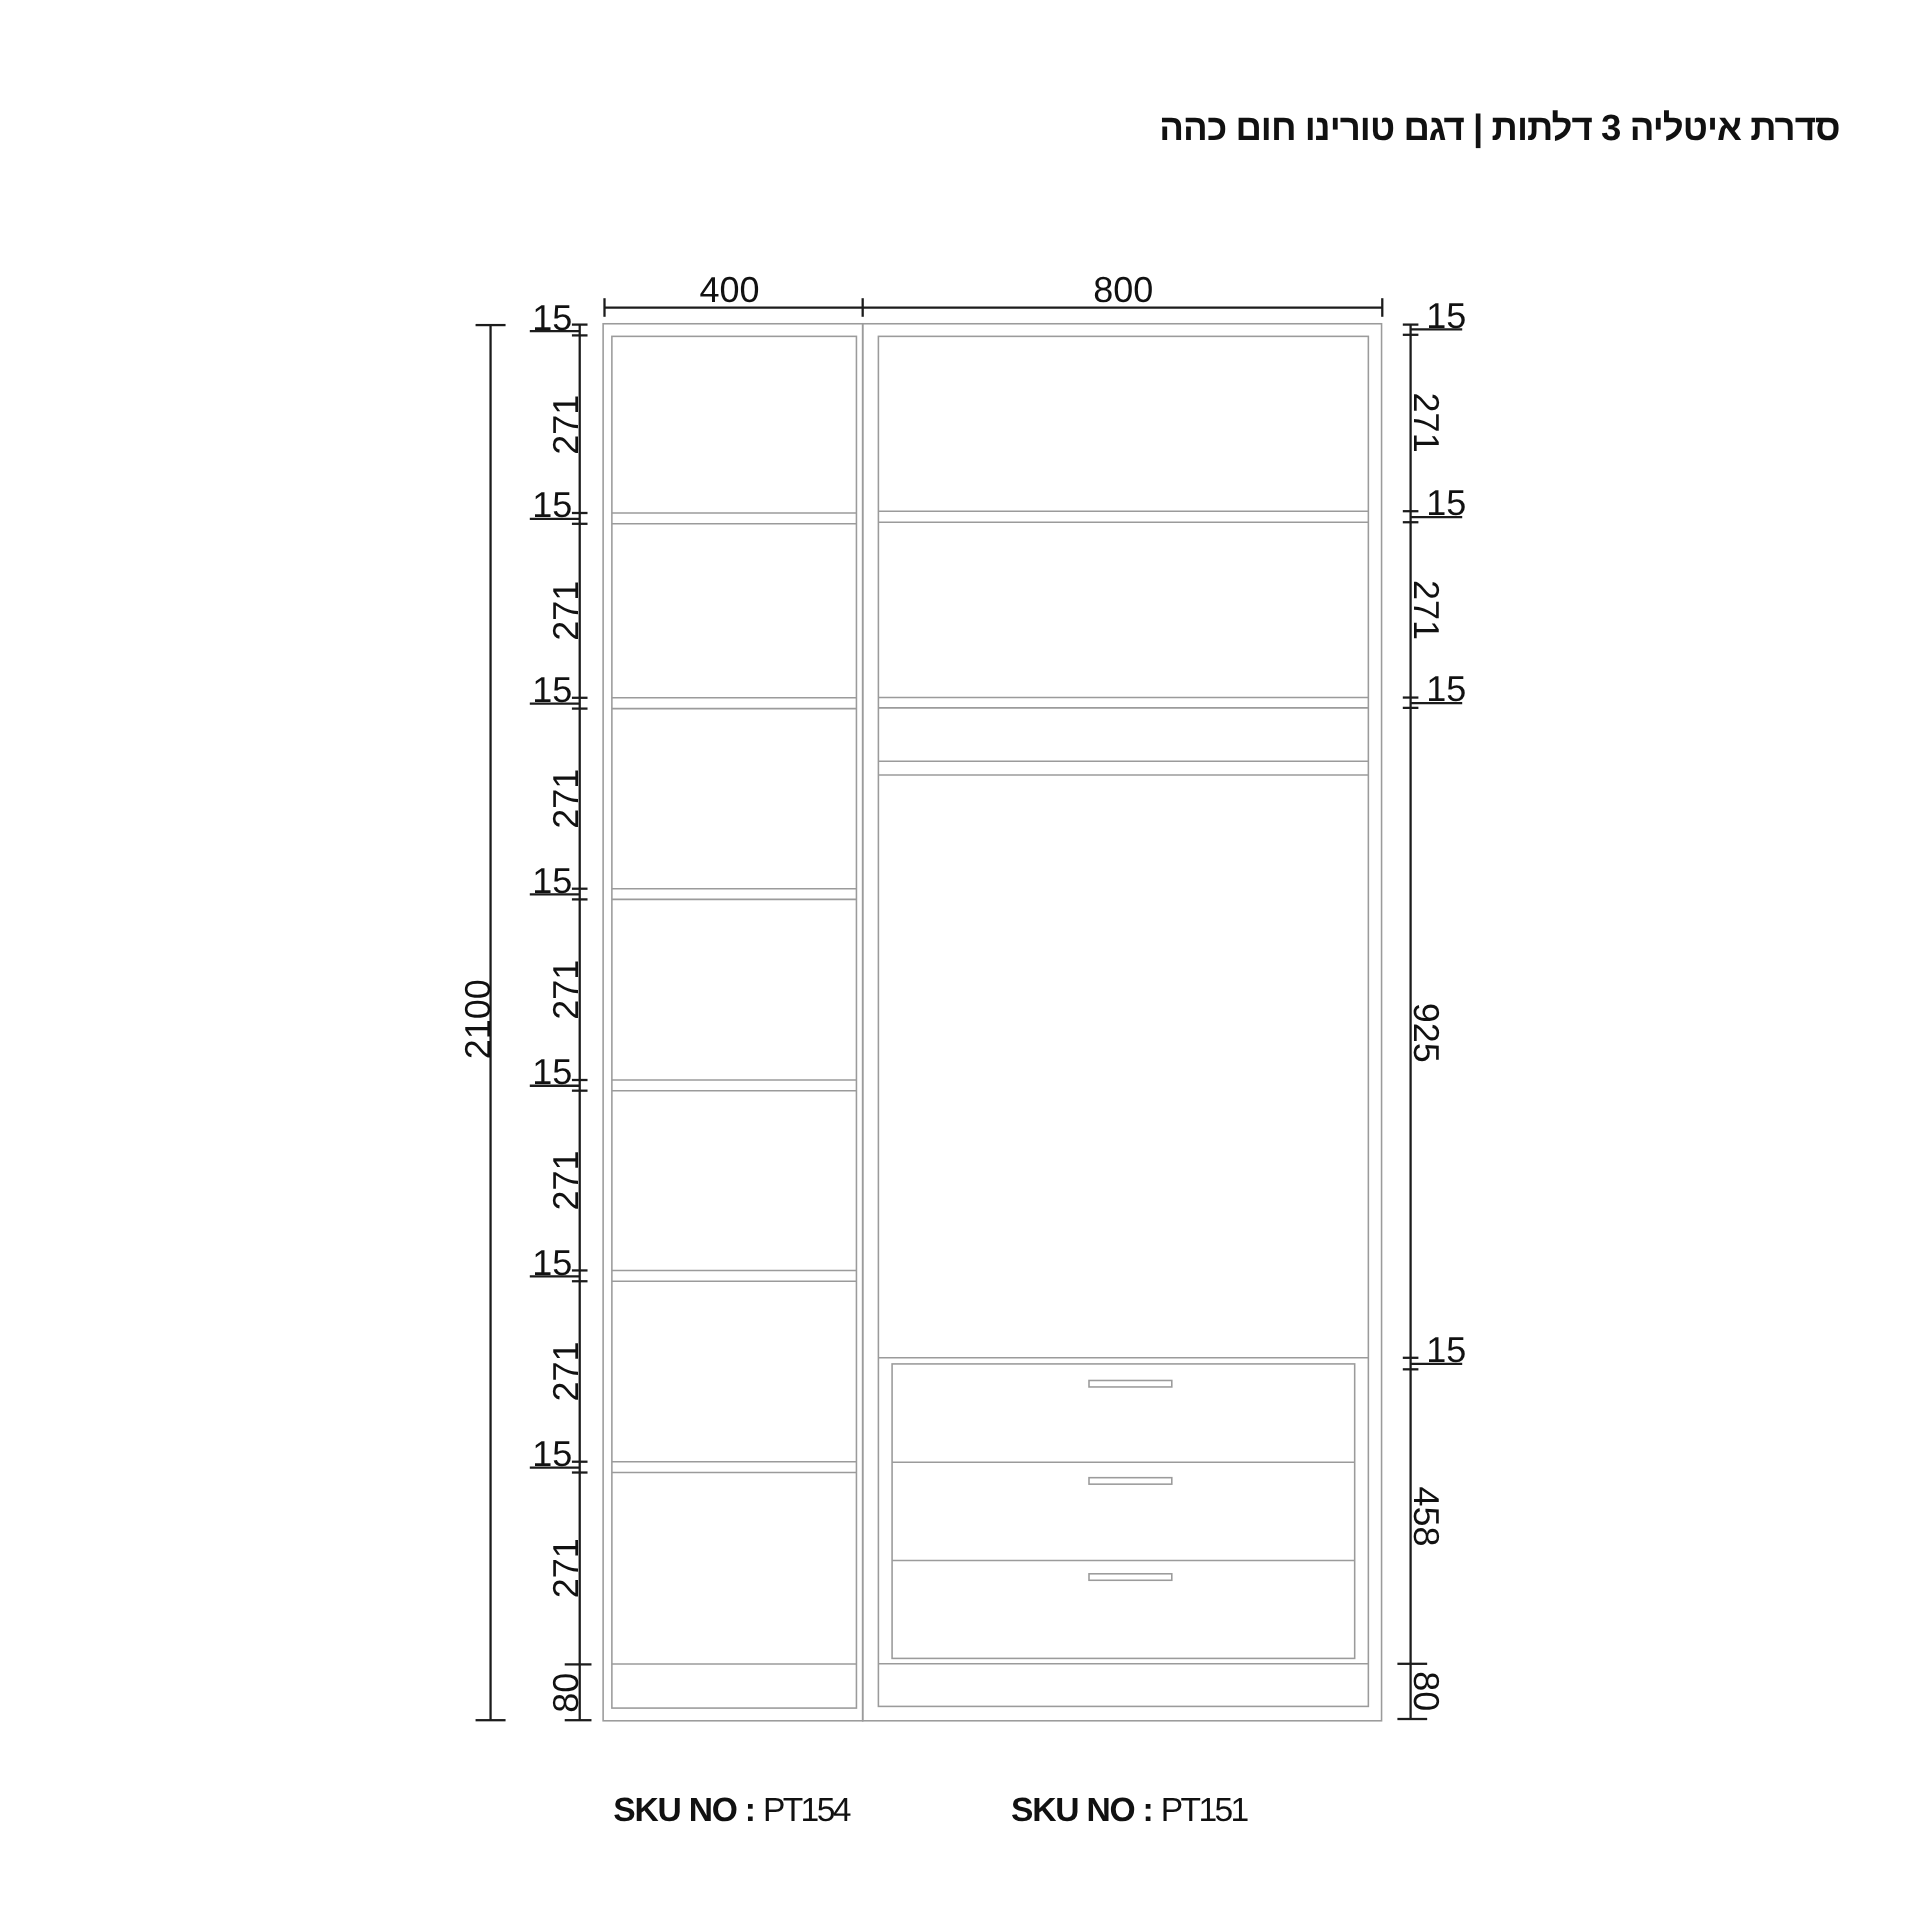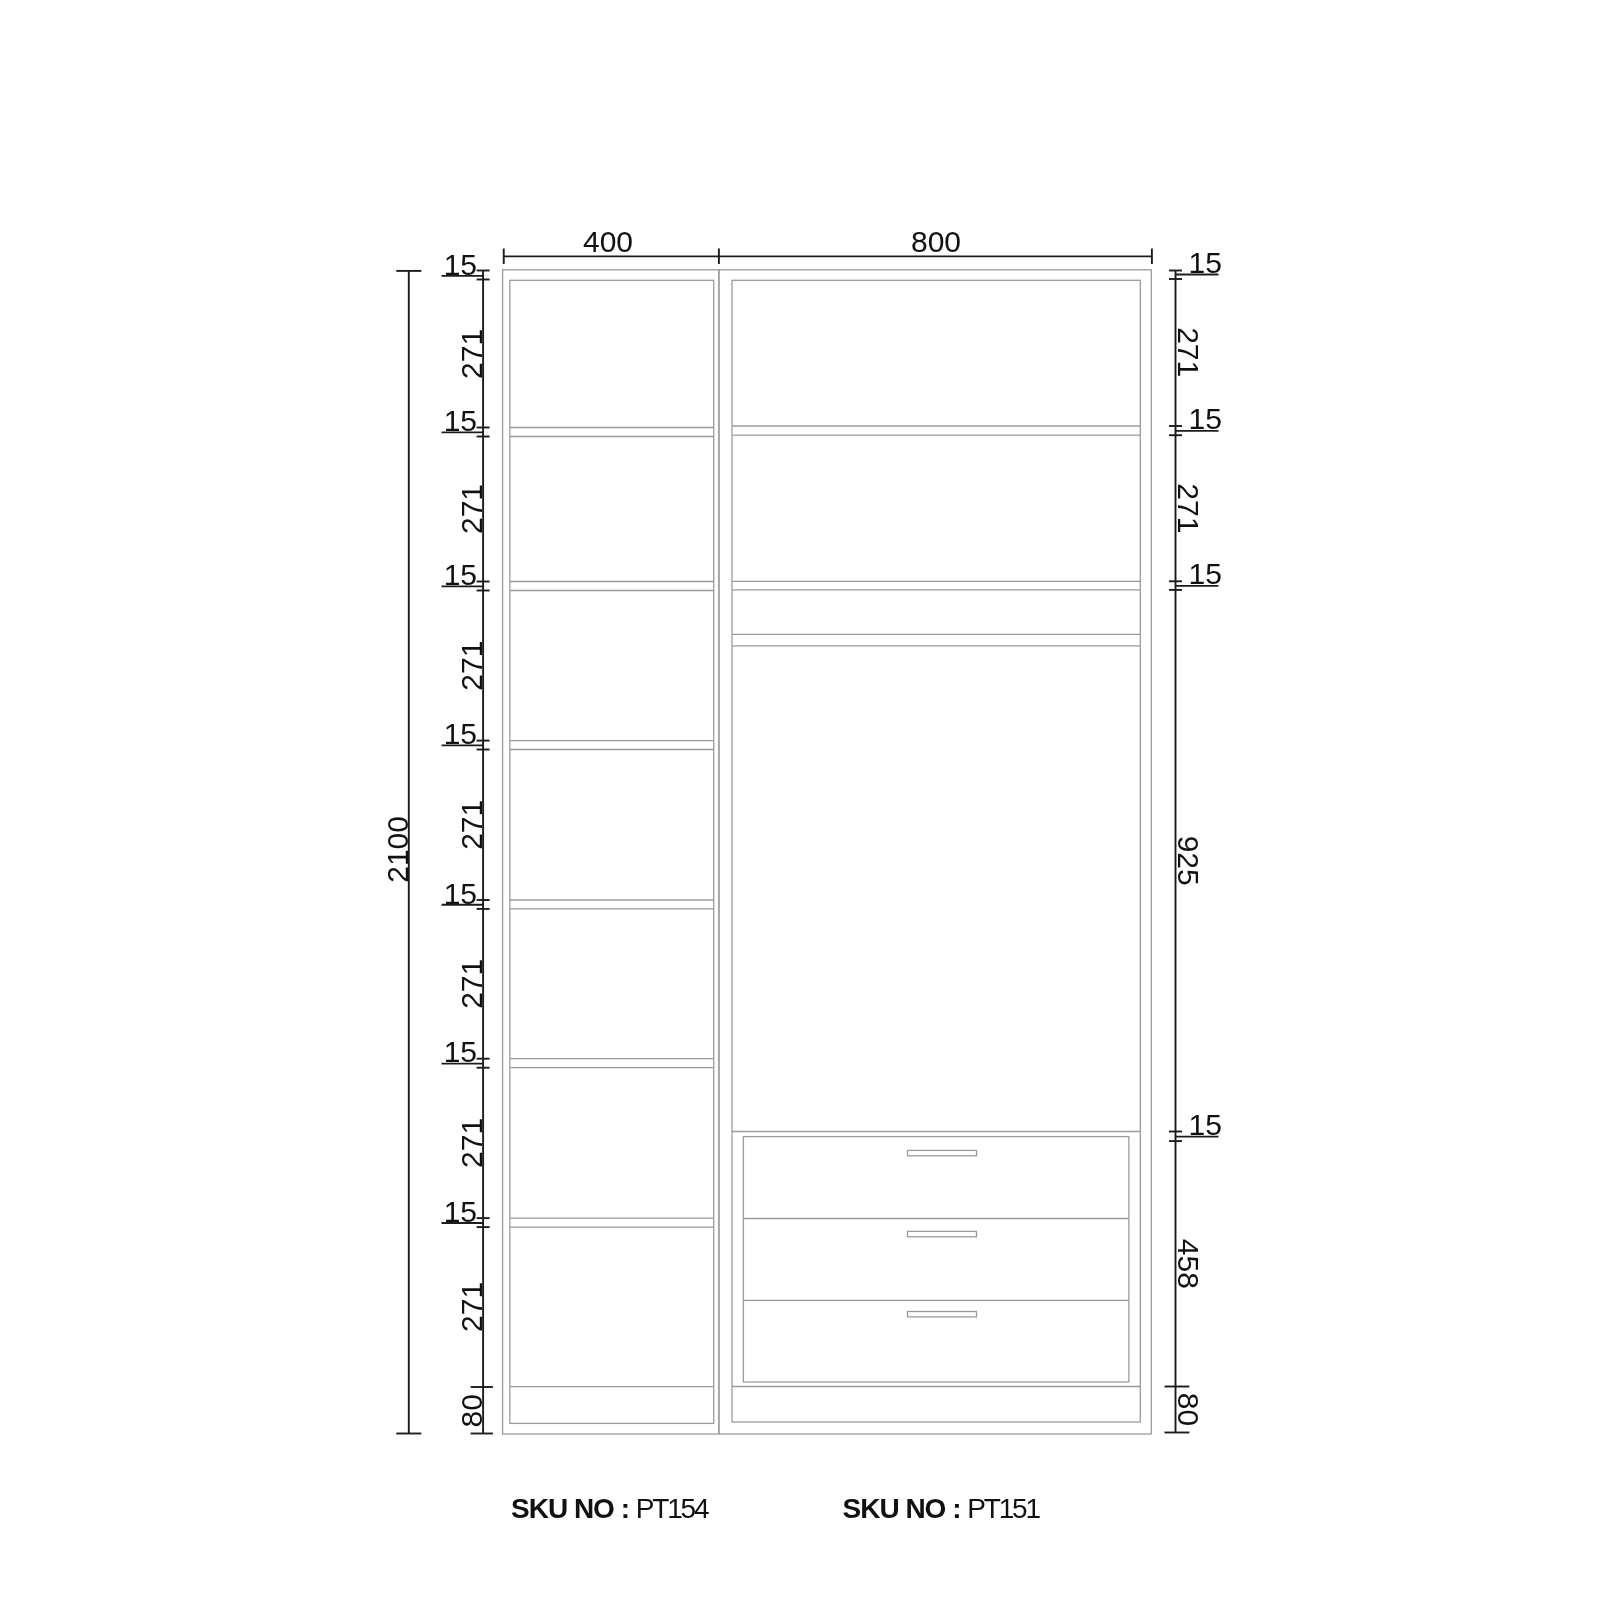--- a/index.html
+++ b/index.html
@@ -5,20 +5,21 @@
   html,body{margin:0;padding:0;background:#ffffff;}
   .page{position:relative;width:1600px;height:1600px;background:#fff;overflow:hidden;}
   svg{position:absolute;left:0;top:0;}
   text{font-family:"Liberation Sans", sans-serif;fill:#111111;}
   .dim{font-size:30px;}
 </style>
 </head>
 <body>
 <div class="page">
 
+<div dir="rtl" style="position:absolute;right:67px;top:90px;font-family:'Liberation Sans',sans-serif;font-size:30.5px;font-weight:bold;color:#111;white-space:nowrap;letter-spacing:-0.8px;">סדרת איטליה 3 דלתות | דגם טורינו חום כהה</div>
 <svg width="1600" height="1600" viewBox="0 0 1600 1600">
 
   <g stroke="#9b9b9b" stroke-width="1.3" fill="none">
 
     <rect x="502.6" y="269.8" width="216.3" height="1164.2"></rect>
 
     <rect x="509.9" y="280.3" width="203.8" height="1143.1"></rect>
 
     <g>
           <line x1="509.9" y1="427.5" x2="713.7" y2="427.5"></line>

